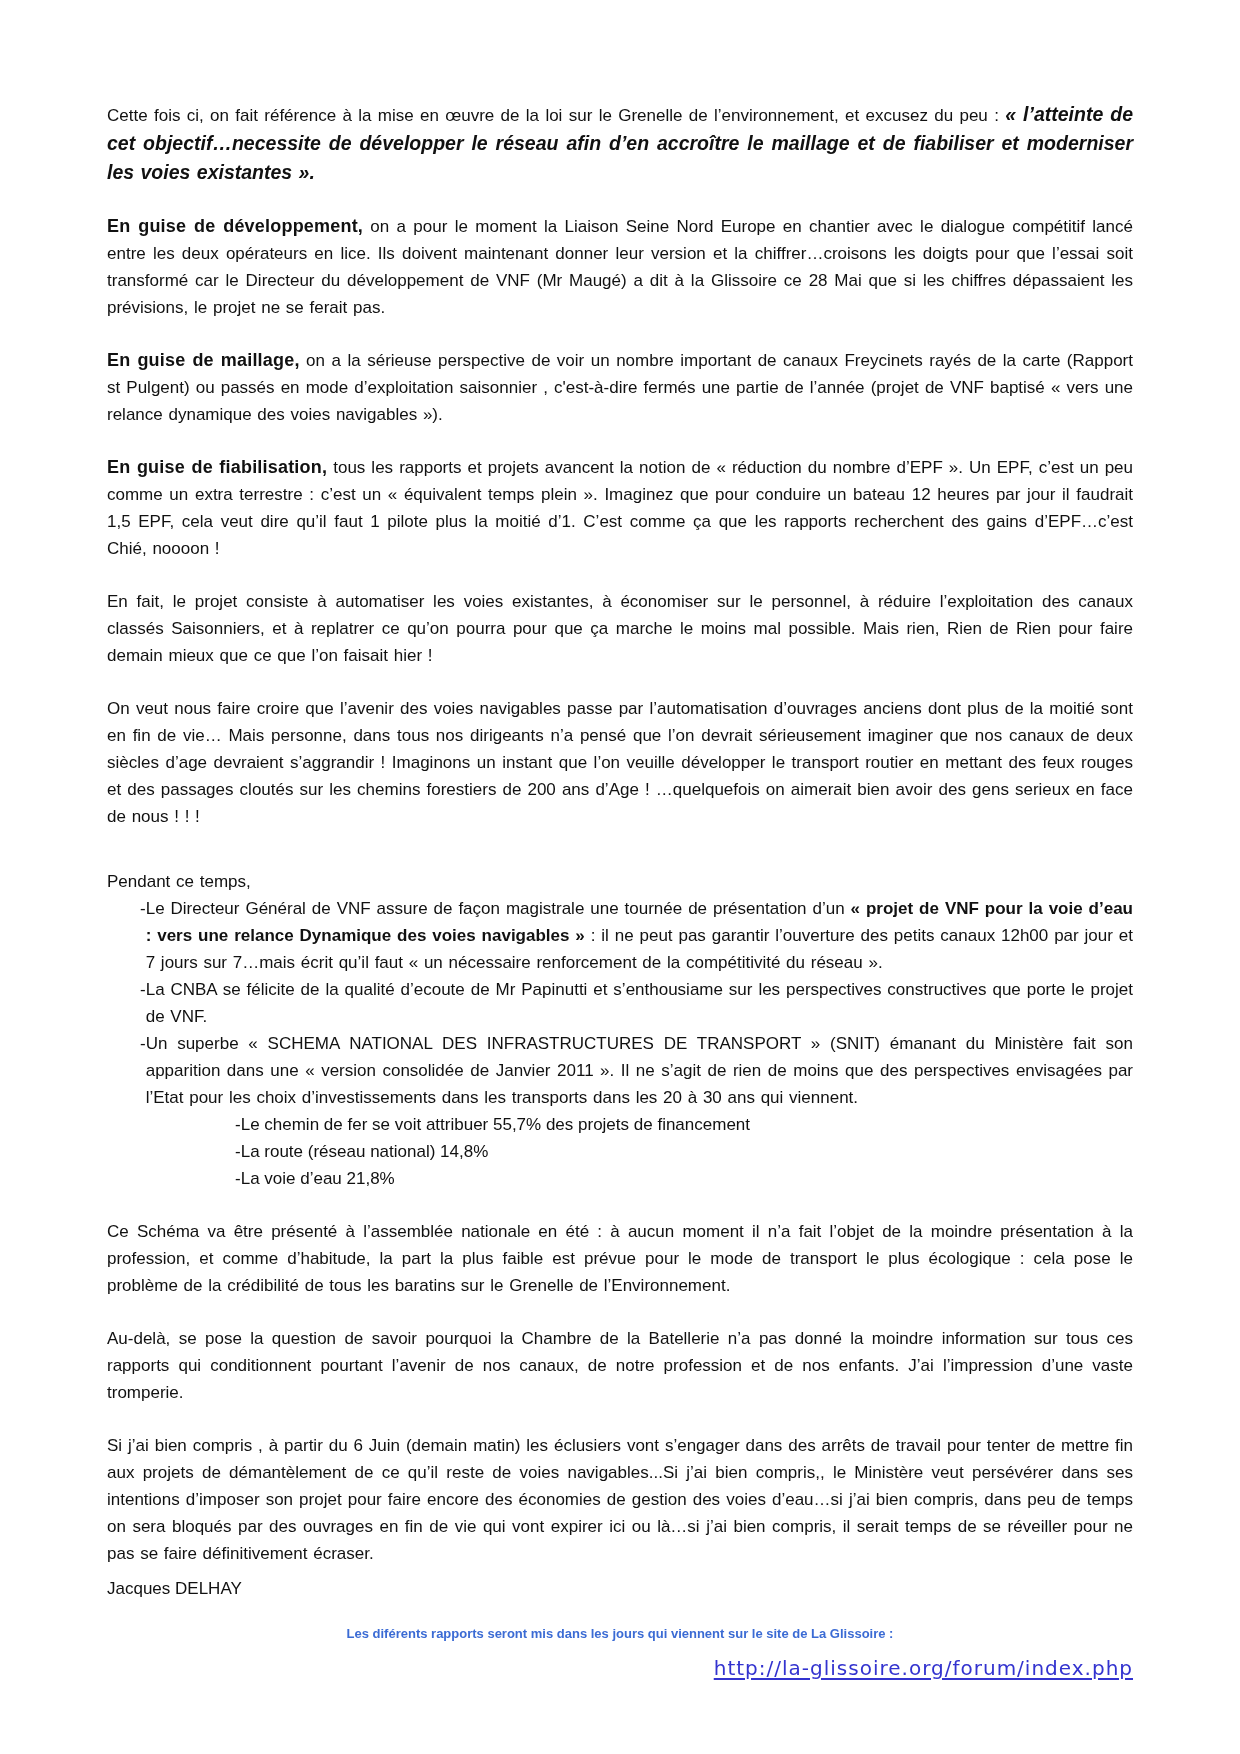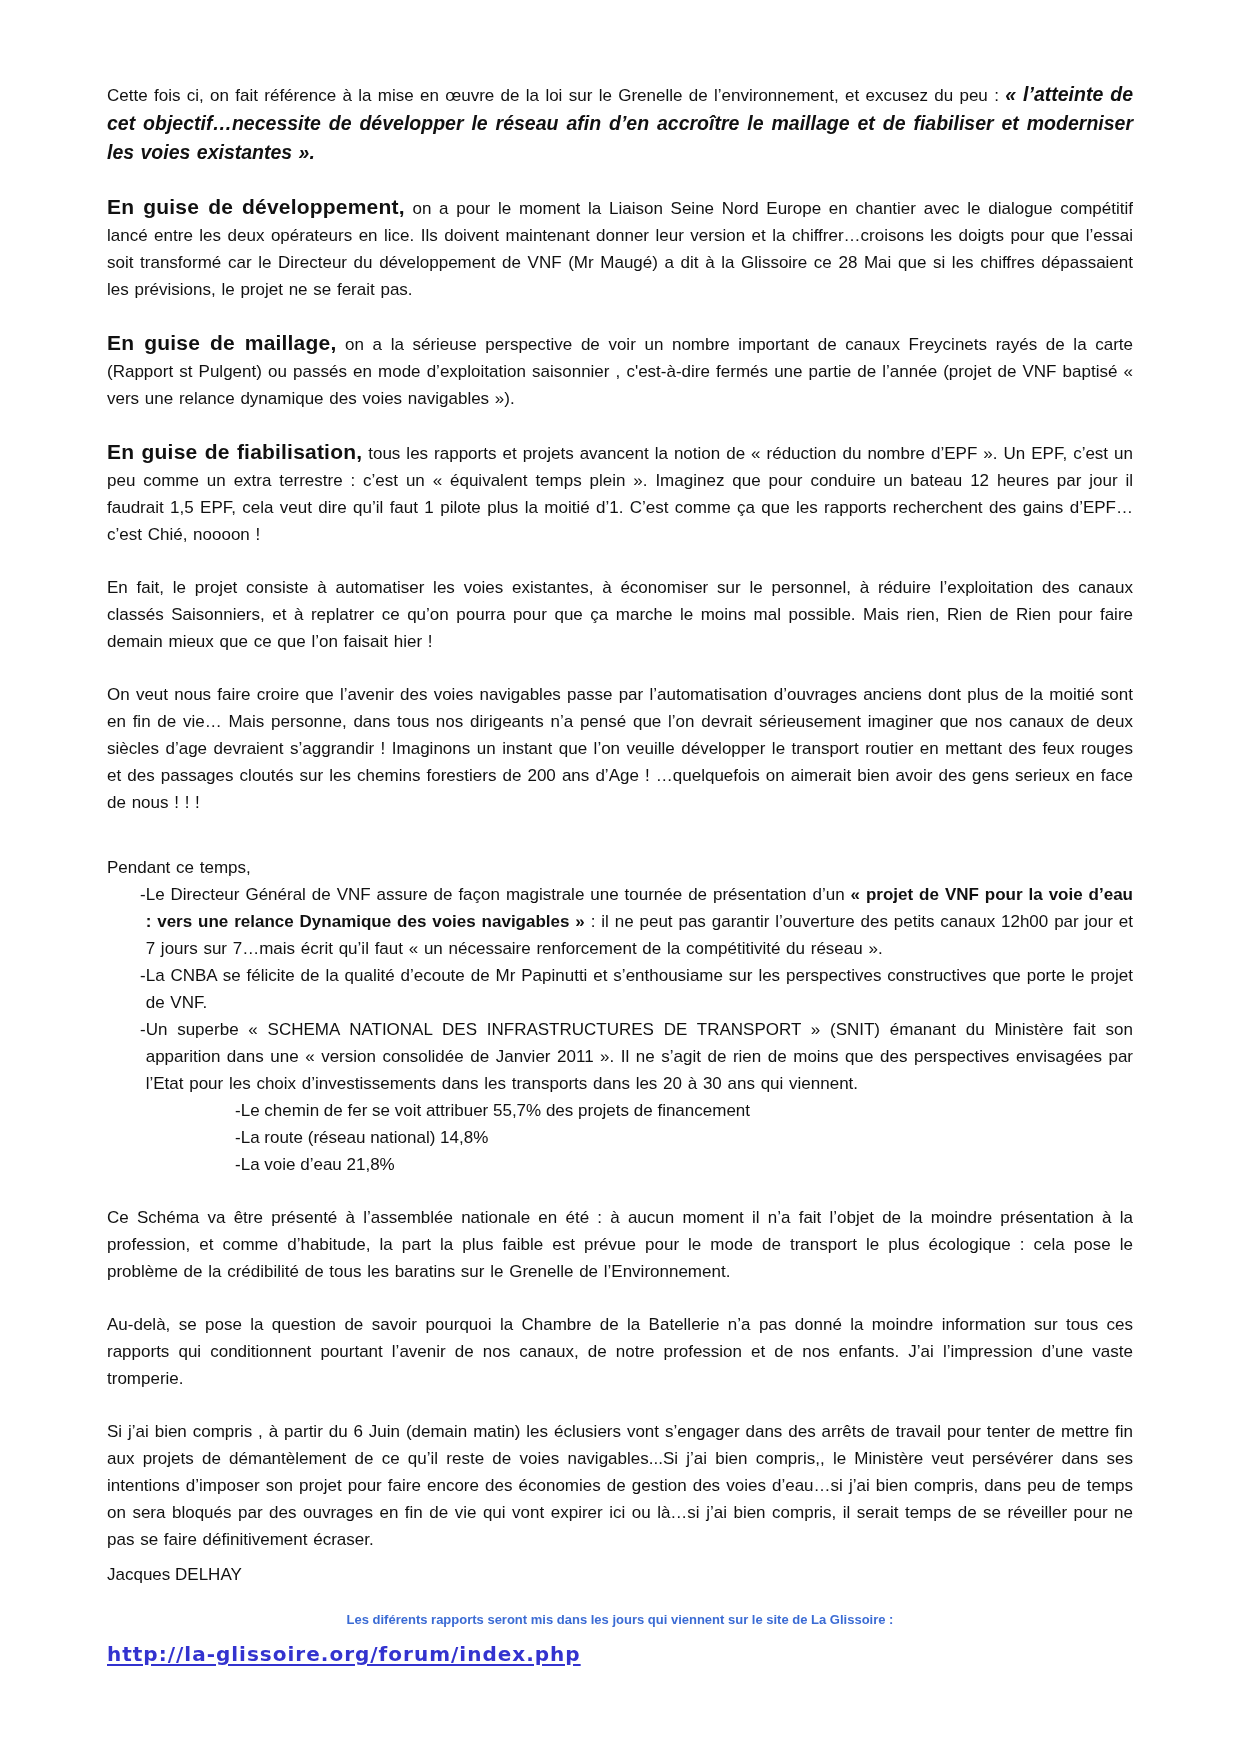--- a/index.html
+++ b/index.html
@@ -5,34 +5,34 @@
   * { margin:0; padding:0; box-sizing:border-box; }
   html,body { background:#ffffff; }
   body {
     width:1240px; height:1754px;
     font-family:"Liberation Sans", sans-serif;
     color:#111111;
     overflow:hidden;
   }
   .page {
     width:1240px; height:1754px;
-    padding:80px 107px 40px 107px;
+    padding:100px 107px 40px 107px;
   }
   .para {
     font-size:17px; line-height:27px;
     text-align:justify;
     margin-bottom:26px;
     word-spacing:1px;
   }
   .lead-quote {
     font-size:19.5px; font-weight:bold; font-style:italic;
     line-height:29px;
   }
   .runin-heading {
-    font-size:21px; font-weight:bold; font-style:normal;
+    font-size:18px; font-weight:bold; font-style:normal;
     letter-spacing:0.2px;
   }
   .pendant-intro {
     font-size:17px; line-height:27px; margin-bottom:0;margin-top:38px;
   }
   .list { margin-bottom:0; }
   .item { display:flex; font-size:17px; line-height:27px; }
   .item .marker { flex:0 0 35px; padding-left:33px; }
   .item .itext { flex:1; text-align:justify; word-spacing:1px; }
   .subitem { display:flex; font-size:17px; line-height:27px; }
@@ -41,21 +41,21 @@
   .seg-bold { font-weight:bold; }
   .after-list { margin-top:26px; }
   .closing { margin-bottom:8px; }
   .signature {
     font-size:17px; line-height:27px; text-align:left; margin-bottom:18px;
   }
   .announcement {
     font-size:13px; font-weight:bold; text-align:center;
     line-height:28px; margin-bottom:8px;
   }
-  .site-link-row { text-align:left;font-weight:bold; }
+  .site-link-row { text-align:right; }
   .site-link {
     font-family:"DejaVu Sans", sans-serif;
     font-size:20px; letter-spacing:1px;
     text-decoration:underline; text-underline-offset:3px;
   }
 </style>
 </head>
 <body style="color: rgb(17, 17, 17); background: rgb(255, 255, 255);">
 
 <div class="page">

